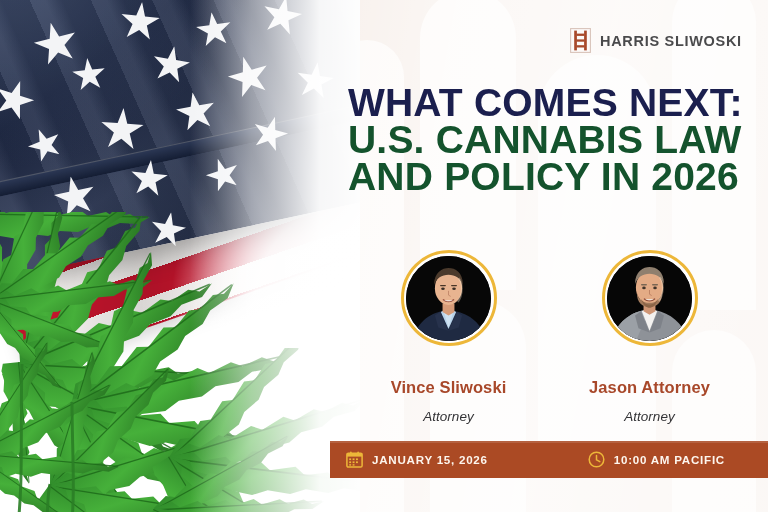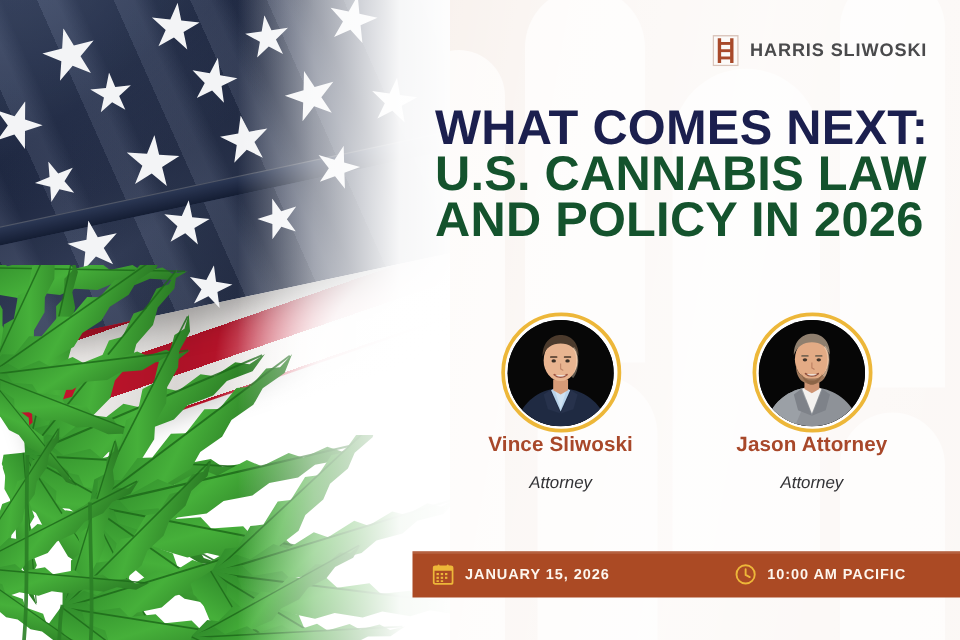--- a/index.html
+++ b/index.html
@@ -206,21 +206,21 @@
   .avatar {
     width: 100%; height: 100%;
     border-radius: 50%;
     overflow: hidden;
     position: relative;
     background: #060606;
   }
   .avatar svg { display: block; width: 100%; height: 100%; }
 
   .sp-name {
-    margin-top: 1px;
+    margin-top: 32px;
     font-size: 16.5px;
     font-weight: bold;
     color: #a8482a;
     letter-spacing: 0.1px;
   }
   .sp-role {
     margin-top: 12px;
     font-size: 13.5px;
     font-style: italic;
     color: #333336;

